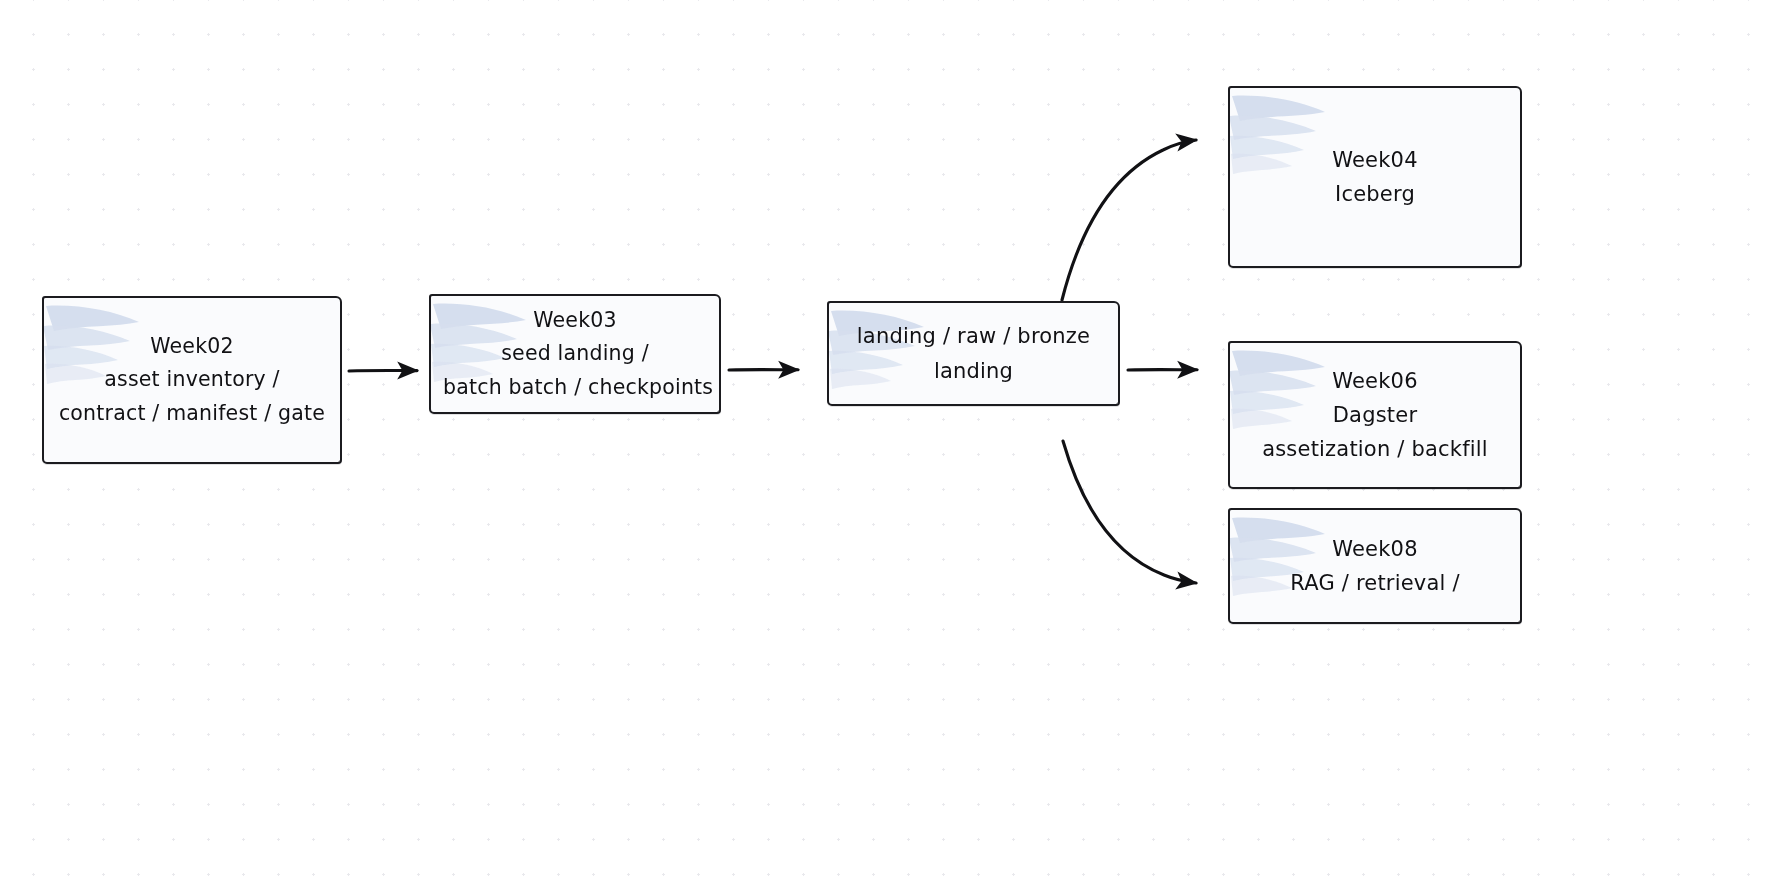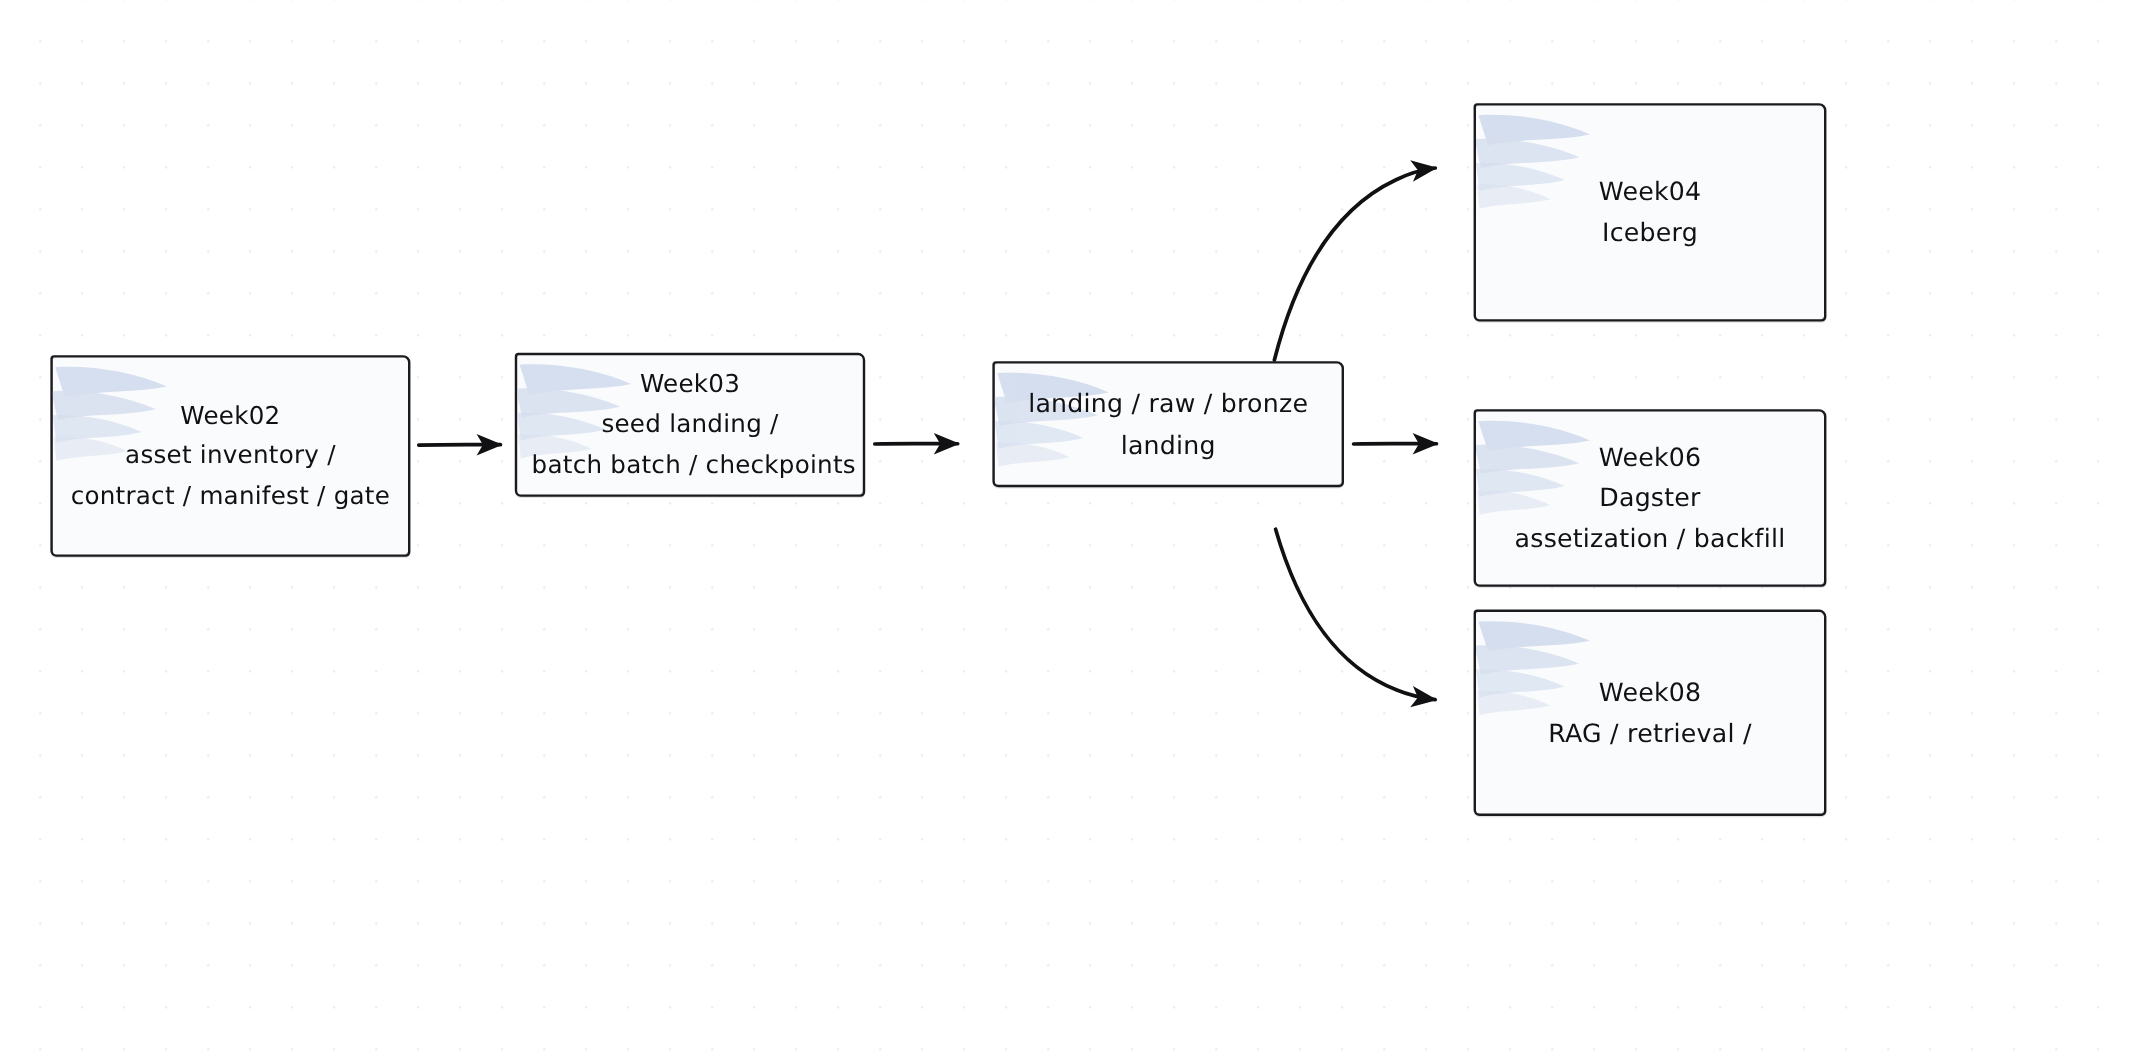--- a/index.html
+++ b/index.html
@@ -81,21 +81,21 @@
     white-space: nowrap;
   }
   .node.sz-s .ln { font-size: 20.5px; }
   .node.sz-m .ln { font-size: 21px; }
 
   .node-w02 { left: 42px;   top: 296px; width: 300px; height: 168px; }
   .node-w03 { left: 429px;  top: 294px; width: 292px; height: 120px; }
   .node-core{ left: 827px;  top: 301px; width: 293px; height: 105px; }
   .node-w04 { left: 1228px; top: 86px;  width: 294px; height: 182px; }
   .node-w06 { left: 1228px; top: 296px; width: 294px; height: 148px; margin-top: 45px; }
-  .node-w08 { left: 1228px; top: 508px; width: 294px; height: 172px; }
+  .node-w08 { left: 1228px; top: 508px; width: 294px; height: 116px; }
 </style>
 </head>
 <body>
 
 <div id="canvas">
 
   <svg id="wires" viewBox="0 0 1774 887" width="1774" height="887" aria-hidden="true">
     <defs>
       <marker id="ah" markerWidth="9" markerHeight="9" refX="6.6" refY="3.1" orient="auto" markerUnits="strokeWidth">
         <path d="M0.2,0.2 L7.2,3.1 L0.2,6.0 L1.9,3.1 Z" fill="#111114"></path>

